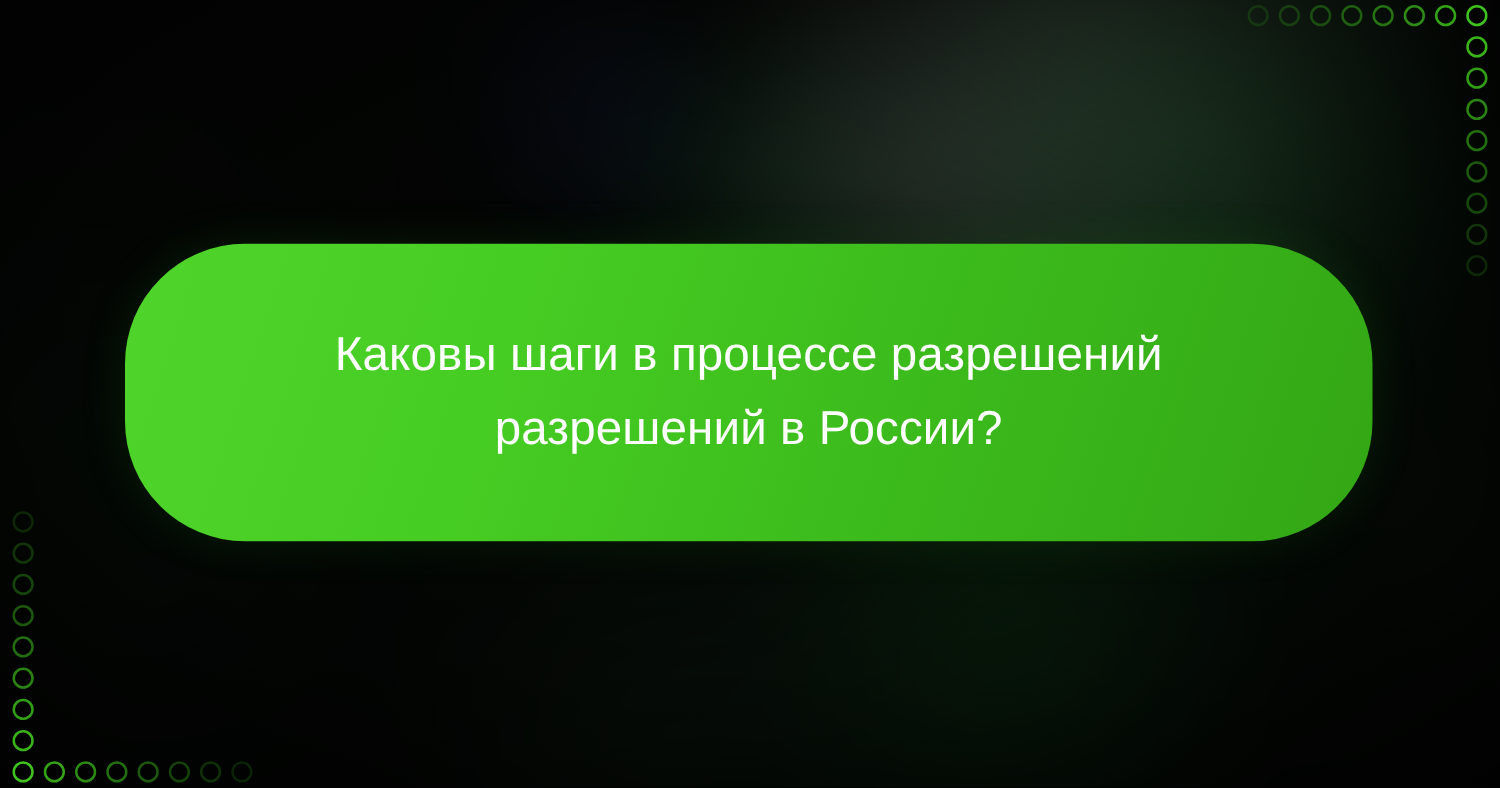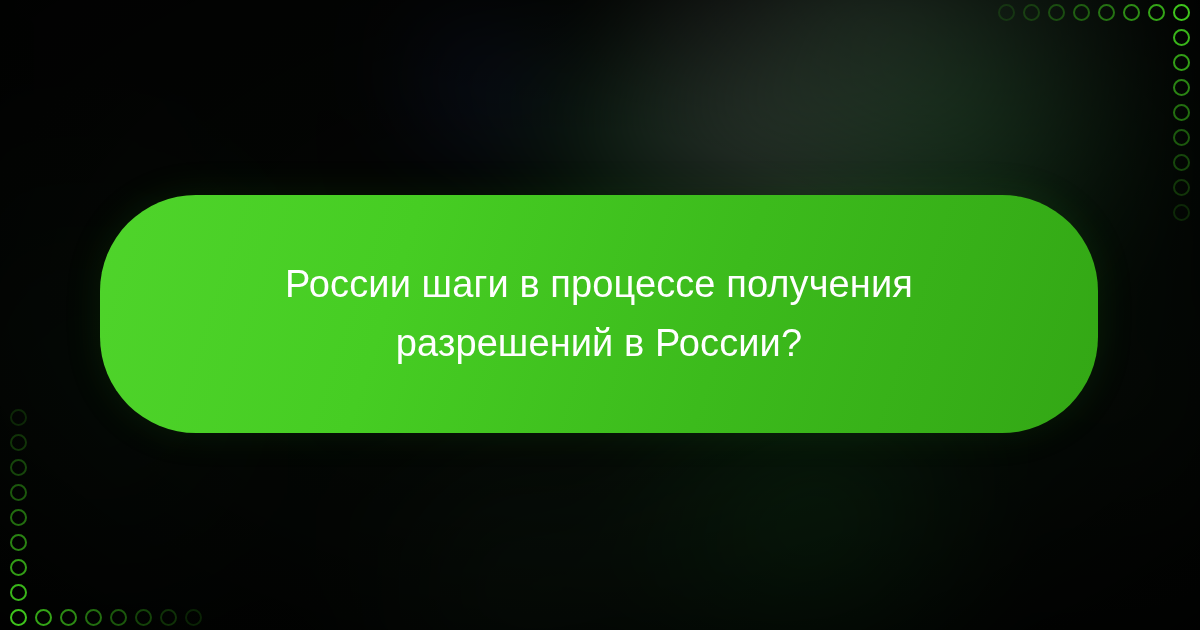--- a/index.html
+++ b/index.html
@@ -127,16 +127,16 @@
     <span class="ring" style="opacity:0.80"></span>
     <span class="ring" style="opacity:0.67"></span>
     <span class="ring" style="opacity:0.55"></span>
     <span class="ring" style="opacity:0.44"></span>
     <span class="ring" style="opacity:0.34"></span>
     <span class="ring" style="opacity:0.25"></span>
     <span class="ring" style="opacity:0.18"></span>
   </div>
 
   <div class="card">
-    <div class="card-text">России шаги в процессе получения разрешений в России?</div>
+    <div class="card-text">Каковы шаги в процессе разрешений разрешений в России?</div>
   </div>
 
 </div>
 
 </body></html>

